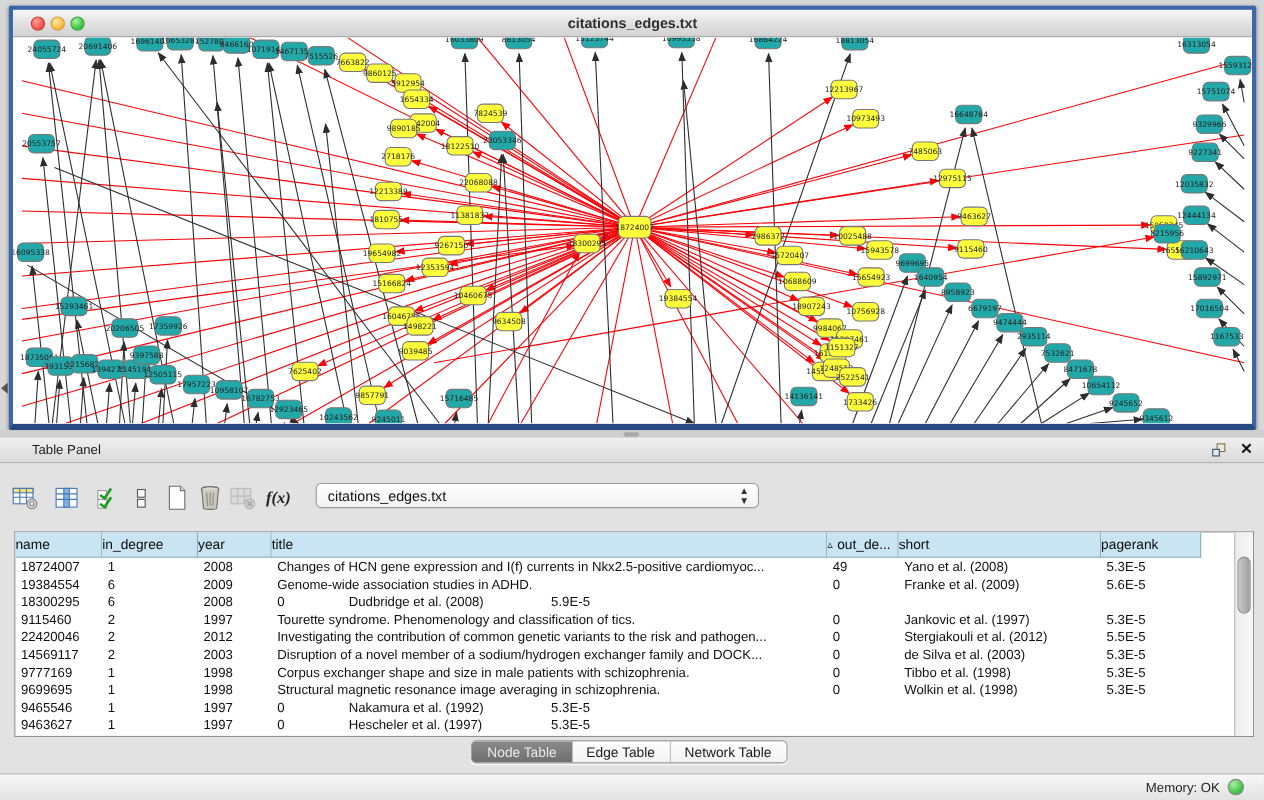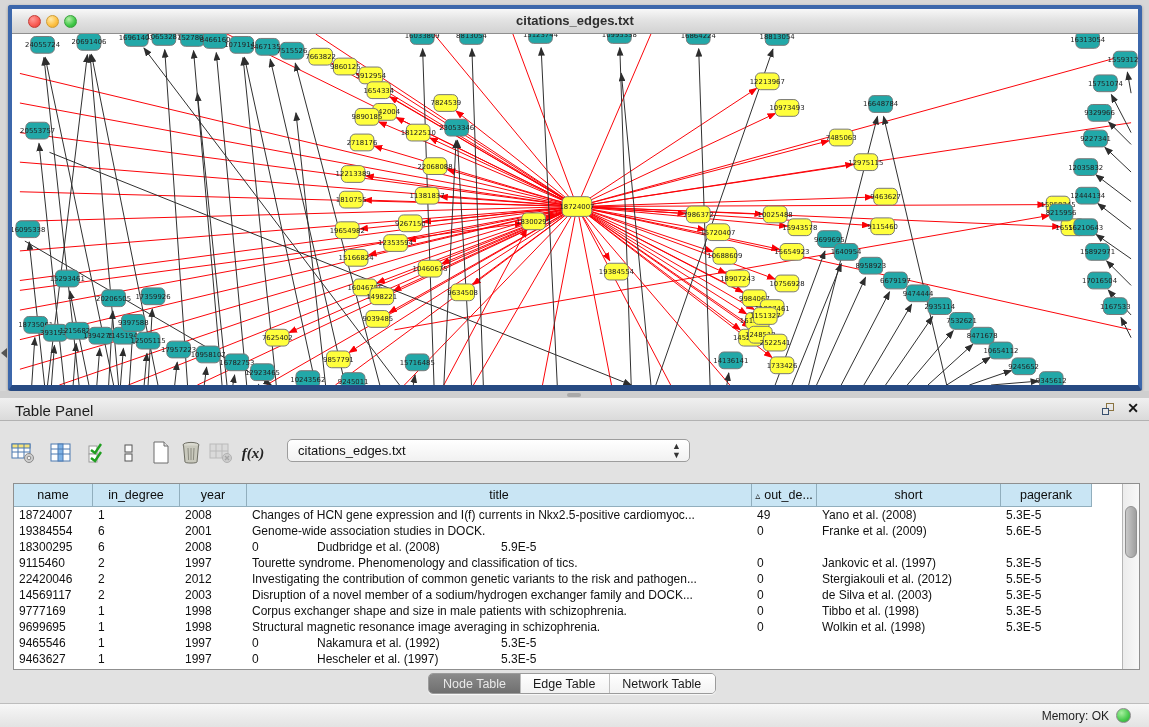--- a/index.html
+++ b/index.html
@@ -31,21 +31,21 @@
   
   .splitter { position:absolute; left:0; top:391px; width:1149px; height:7px; background:#cfcfcf; }
   .splitter-grip { position:absolute; left:567px; top:2px; width:14px; height:4px;
     background:#a9a9a9; border-radius:2px; }
 
   
   .table-panel { position:absolute; left:0; top:398px; width:1149px; height:305px;
     background:#e2e2e2; }
   .tp-titlebar { position:relative; height:23px;
     background:linear-gradient(#f0f0f0,#dadada); border-bottom:1px solid #b2b2b2; }
-  .tp-title { position:absolute; left:15px; top:4px; font-size:15px; color:#1c1c1c; }
+  .tp-title { position:absolute; left:29px; top:4px; font-size:12px; color:#1c1c1c; }
   .tp-float { position:absolute; right:34px; top:5px; width:13px; height:13px; cursor:default; }
   .tp-float .sq1 { position:absolute; left:4px; top:0; width:8px; height:8px; border:1.5px solid #8a7340; }
   .tp-float .sq2 { position:absolute; left:0; top:5px; width:7px; height:7px; border:1.5px solid #39506e; background:#e8e8e8; }
   .tp-close { position:absolute; right:10px; top:2px; font-size:14px; font-weight:bold; color:#141414; }
 
   
   .tp-toolbar { position:absolute; left:0; top:36px; width:1149px; height:40px; }
   .tbtn { position:absolute; top:6px; width:26px; height:26px; display:flex;
     align-items:center; justify-content:center; }
   .fx { font-style:italic; font-family:"Liberation Serif", serif; font-size:15px; font-weight:bold; color:#222; }
@@ -53,21 +53,21 @@
     background:linear-gradient(#ffffff,#f1f1f1); border:1px solid #9d9d9d; border-radius:5px;
     font-size:13px; color:#111; line-height:21px; padding-left:10px; }
   .combo-arrows { position:absolute; right:8px; top:2px; font-size:9px; color:#333; line-height:9px; text-align:center; }
 
   
   .grid-wrap { position:absolute; left:13px; top:85px; width:1127px; height:187px;
     background:#ffffff; border:1px solid #8f8f8f; }
   .grid-header { position:absolute; left:0; top:0; height:23px; width:1108px; display:flex; }
   .gh-cell { height:23px; background:#c9e5f4; border-right:1px solid #91aebd;
     border-bottom:1px solid #91aebd; font-size:12.5px; color:#0c0c0c;
-    display:flex; align-items:center; justify-content:center; overflow:hidden; white-space:nowrap; }
+    display:flex; align-items:center; overflow:hidden; white-space:nowrap; }
   .sort-tri { font-size:10px; margin-right:4px; color:#222; }
   .grid-body { position:absolute; left:0; top:23px; width:1108px; }
   .grid-row { display:flex; height:16px; }
   .gr-cell { font-size:12px; color:#101010; padding-left:5px; white-space:nowrap;
     overflow:hidden; line-height:16px; }
   .vscroll { position:absolute; right:0; top:0; width:17px; height:185px;
     background:linear-gradient(90deg,#ececec,#f8f8f8); border-left:1px solid #b5b5b5; }
   .vthumb { position:absolute; left:2px; top:22px; width:12px; height:52px; border-radius:6px;
     background:linear-gradient(90deg,#c9c9c9,#9f9f9f); border:1px solid #909090; }
 
@@ -824,22 +824,22 @@
           <div class="gr-cell" style="width: 87px;">1</div>
           <div class="gr-cell" style="width: 67px;">2008</div>
           <div class="gr-cell" style="width: 505px;">Changes of HCN gene expression and I(f) currents in Nkx2.5-positive cardiomyoc...</div>
           <div class="gr-cell" style="width: 65px;">49</div>
           <div class="gr-cell" style="width: 184px;">Yano et al. (2008)</div>
           <div class="gr-cell" style="width: 91px;">5.3E-5</div>
         </div>
         <div class="grid-row">
           <div class="gr-cell" style="width: 79px;">19384554</div>
           <div class="gr-cell" style="width: 87px;">6</div>
-          <div class="gr-cell" style="width: 67px;">2001</div>
-          <div class="gr-cell" style="width: 505px;">Genome-wide association studies in DOCK.</div>
+          <div class="gr-cell" style="width: 67px;">2009</div>
+          <div class="gr-cell" style="width: 505px;">Genome-wide association studies in ADHD.</div>
           <div class="gr-cell" style="width: 65px;">0</div>
           <div class="gr-cell" style="width: 184px;">Franke et al. (2009)</div>
           <div class="gr-cell" style="width: 91px;">5.6E-5</div>
         </div>
         <div class="grid-row">
           <div class="gr-cell" style="width: 79px;">18300295</div>
           <div class="gr-cell" style="width: 87px;">6</div>
           <div class="gr-cell" style="width: 67px;">2008</div>
           <div class="gr-cell" style="width: 65px;">0</div>
           <div class="gr-cell" style="width: 184px;">Dudbridge et al. (2008)</div>

